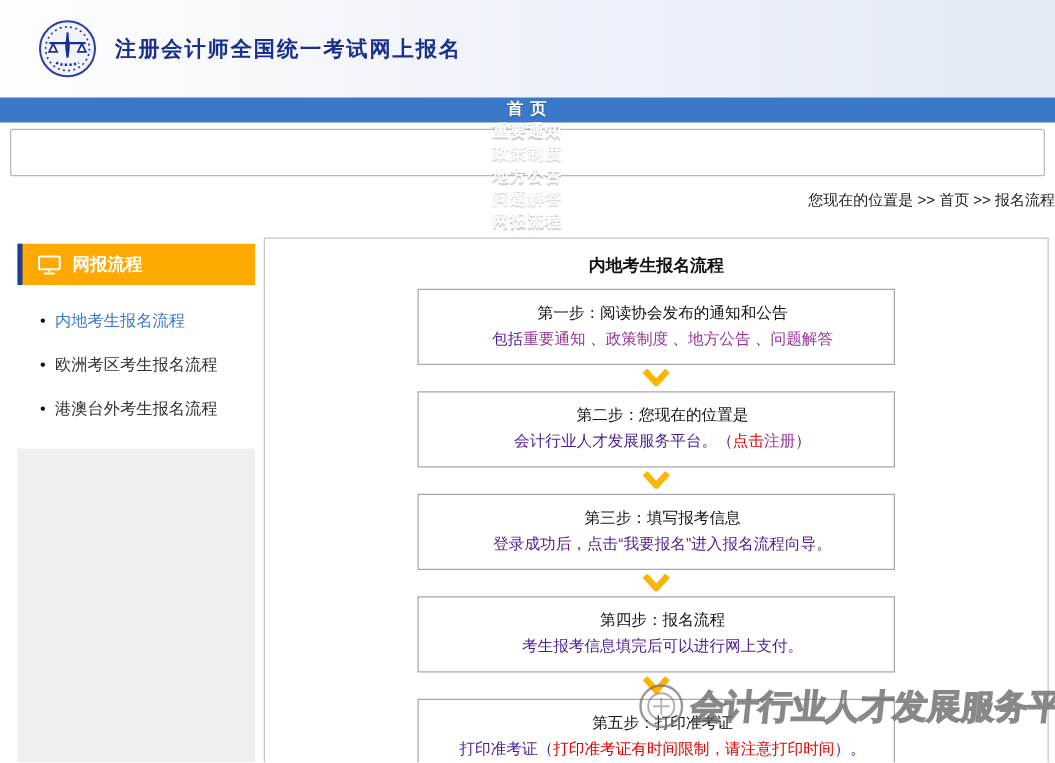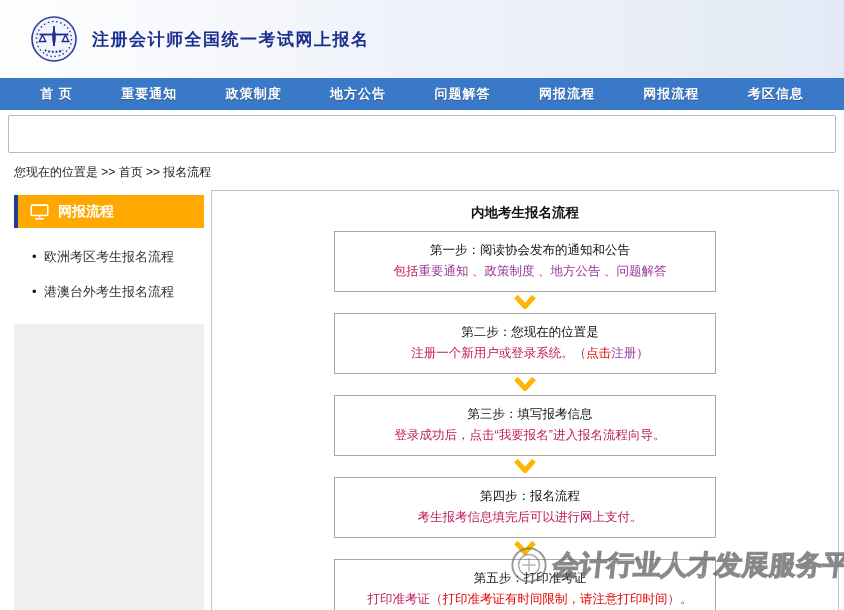--- a/index.html
+++ b/index.html
@@ -7,30 +7,30 @@
   body { font-family:"Liberation Sans","DejaVu Sans",sans-serif; }
   .page { position:relative; width:844px; height:610px; background:#fff; overflow:hidden; margin:0 auto; }
 
   
   .site-header { height:78px; display:flex; align-items:center; gap:14px; padding-left:30px;
     background:linear-gradient(90deg,#fefefe 0%, #f0f3fa 45%, #e3eaf5 100%); }
   .site-title { font-size:17px; font-weight:bold; color:var(--navy); letter-spacing:1.5px; }
   .logo { width:48px; height:48px; flex:0 0 auto; }
 
   
-  .main-nav { height:32px; background:var(--navBlue); display:flex; align-items:center;
-    justify-content:space-around; padding:0 16px; }
+  .main-nav { height:20px; background:var(--navBlue); display:flex; align-items:center;
+    justify-content:space-around; padding:0 16px;flex-direction:column; }
   .nav-item { color:#fff; font-size:13px; font-weight:bold; letter-spacing:1px; cursor:pointer;
     text-decoration:none; text-shadow:0 1px 1px rgba(0,0,0,.25); }
 
   
   .notice-box { margin:5px 8px 0 8px; height:38px; background:#fff; border:1px solid #b9b9b9; border-radius:2px; }
 
   
-  .breadcrumb { margin:11px 0 0 14px; font-size:12px; color:#222; }
+  .breadcrumb { margin:11px 0 0 14px; font-size:12px; color:#222;text-align:right; }
 
   
   .content { position:absolute; left:0; right:0; top:185px; bottom:0; }
 
   .sidebar { position:absolute; left:14px; top:10px; bottom:0; width:190px; display:flex; flex-direction:column; }
   .side-header { height:33px; background:var(--orange); border-left:4px solid #1f3f96;
     display:flex; align-items:center; gap:9px; padding-left:12px; color:#fff; font-size:14px; font-weight:bold; }
   .side-menu { list-style:none; background:#fff; padding:20px 0 6px 18px; }
   .side-menu li { margin-bottom:17px; font-size:13px; color:#333; cursor:pointer; }
   .side-menu li .dot { display:inline-block; width:12px; color:#111; font-size:13px; }
@@ -38,21 +38,21 @@
   .side-filler { flex:1; background:#efefef; }
 
   .main-panel { position:absolute; left:211px; top:5px; width:628px; height:445px;
     background:#fff; border:1px solid #c4c4c4; }
   .panel-title { margin-top:13px; text-align:center; font-size:13.5px; font-weight:bold; color:#111; }
 
   .steps { width:382px; margin:9px auto 0 auto; }
   .step-box { border:1px solid #a8a8a8; background:#fff; text-align:center; padding:8px 6px 9px 16px; }
   .step-title { font-size:12.5px; color:#111; line-height:21px; }
   .step-desc { font-size:12.5px; line-height:21px; }
-  .seg-plain { color:#be185d; }
+  .seg-plain { color:#4c1d95; }
   .seg-purple { color:var(--purple); }
   .seg-red { color:var(--red); }
   .arrow-row { text-align:center; height:14px; margin:3px 0 4px 0; line-height:0; }
 
   
   .watermark { position:absolute; left:510px; top:546px; display:flex; align-items:center; gap:5px;
     pointer-events:none; z-index:5; }
   .wm-text { font-size:27px; font-weight:bold; white-space:nowrap; transform:skewX(-6deg);
     color:rgba(140,140,140,0.10); -webkit-text-stroke:1.2px rgba(100,100,100,0.75); }
 </style>
@@ -99,39 +99,40 @@
         <span style="line-height:0;">
           <svg viewBox="0 0 20 17" width="19" height="16">
             <rect x="1.2" y="1.2" width="17.6" height="11" rx="1.2" fill="none" stroke="#fff" stroke-width="1.7"></rect>
             <path d="M10 12.5 V14.5" stroke="#fff" stroke-width="1.7"></path>
             <path d="M5.5 15.8 H14.5" stroke="#fff" stroke-width="1.7"></path>
           </svg>
         </span>
         <span>网报流程</span>
       </div>
       <ul class="side-menu">
+          <li class="active"><span class="dot">•</span><span class="lbl">内地考生报名流程</span></li>
           <li><span class="dot">•</span><span class="lbl">欧洲考区考生报名流程</span></li>
           <li><span class="dot">•</span><span class="lbl">港澳台外考生报名流程</span></li>
         </ul>
       <div class="side-filler"></div>
     </aside>
 
     <section class="main-panel">
       <h2 class="panel-title">内地考生报名流程</h2>
       <div class="steps">
           <div class="step-box">
             <div class="step-title">第一步：阅读协会发布的通知和公告</div>
             <div class="step-desc"><span class="seg-plain">包括</span><span class="seg-purple">重要通知</span><span class="seg-plain"> 、</span><span class="seg-purple">政策制度</span><span class="seg-plain"> 、</span><span class="seg-purple">地方公告</span><span class="seg-plain"> 、</span><span class="seg-purple">问题解答</span></div>
           </div>
           <div class="arrow-row"><svg viewBox="0 0 24 14" width="24" height="14">
               <path d="M3 1.5 L12 11.5 L21 1.5" fill="none" stroke="#ffb400" stroke-width="5"></path>
             </svg></div>
           <div class="step-box">
             <div class="step-title">第二步：您现在的位置是</div>
-            <div class="step-desc"><span class="seg-plain">注册一个新用户或登录系统。</span><span class="seg-plain">（</span><span class="seg-red">点击</span><span class="seg-purple">注册</span><span class="seg-plain">）</span></div>
+            <div class="step-desc"><span class="seg-plain">会计行业人才发展服务平台。</span><span class="seg-plain">（</span><span class="seg-red">点击</span><span class="seg-purple">注册</span><span class="seg-plain">）</span></div>
           </div>
           <div class="arrow-row"><svg viewBox="0 0 24 14" width="24" height="14">
               <path d="M3 1.5 L12 11.5 L21 1.5" fill="none" stroke="#ffb400" stroke-width="5"></path>
             </svg></div>
           <div class="step-box">
             <div class="step-title">第三步：填写报考信息</div>
             <div class="step-desc"><span class="seg-plain">登录成功后，点击“我要报名”进入报名流程向导。</span></div>
           </div>
           <div class="arrow-row"><svg viewBox="0 0 24 14" width="24" height="14">
               <path d="M3 1.5 L12 11.5 L21 1.5" fill="none" stroke="#ffb400" stroke-width="5"></path>

